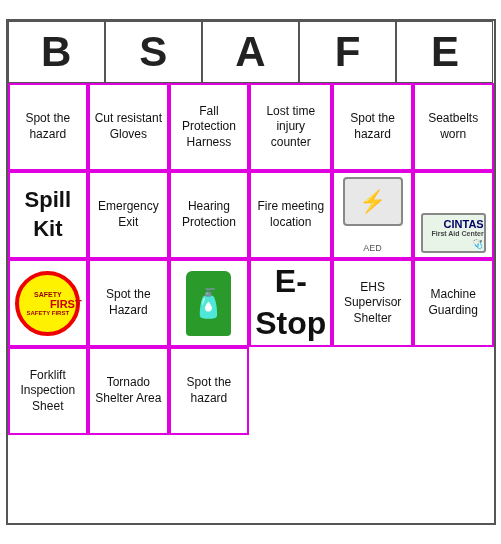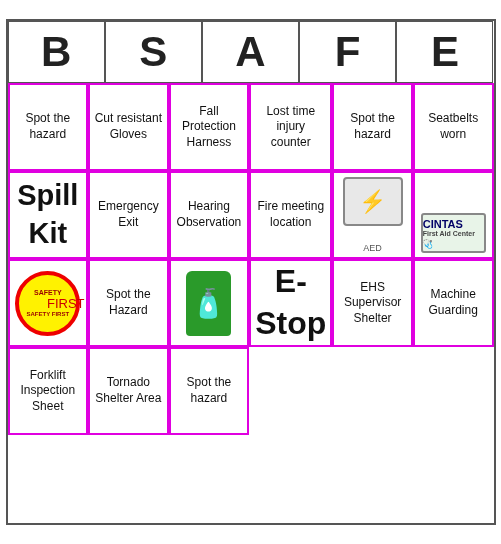--- a/index.html
+++ b/index.html
@@ -42,21 +42,21 @@
       justify-content: center;
       text-align: center;
       padding: 4px;
       font-size: 12px;
       color: #111;
       position: relative;
       background: #fff;
       min-height: 88px;
     }
     .bingo-cell.large-text {
-      font-size: 29px;
+      font-size: 22px;
       font-weight: bold;
       justify-content: flex-end;
     }
     .bingo-cell.xlarge-text {
       font-size: 32px;
       font-weight: bold;
     }
     .bingo-cell .cell-label {
       line-height: 1.3;
     }
@@ -85,21 +85,21 @@
     }
     
     .first-aid-box {
       width: 65px;
       height: 55px;
       background: #e8f4e8;
       border: 2px solid #888;
       border-radius: 3px;
       display: flex;
       flex-direction: column;
-      align-items: flex-start;
+      align-items: flex-end;
       justify-content: center;
       font-size: 8px;
       color: #333;
       font-weight: bold;
       margin-top: 36px;
     }
     .first-aid-logo {
       font-size: 11px;
       color: #006;
       font-weight: bold;
@@ -165,21 +165,21 @@
     <div class="bingo-cell">
       <span class="cell-label">Seatbelts worn</span>
     </div>
     <div class="bingo-cell large-text">
       <span class="cell-label">Spill Kit</span>
     </div>
     <div class="bingo-cell">
       <span class="cell-label">Emergency Exit</span>
     </div>
     <div class="bingo-cell">
-      <span class="cell-label">Hearing Observation</span>
+      <span class="cell-label">Hearing Protection</span>
     </div>
     <div class="bingo-cell">
       <span class="cell-label">Fire meeting location</span>
     </div>
 
     <div class="bingo-cell">
       <div class="cell-icon">
         <div class="aed-box">
           <span>⚡</span>
         </div>
@@ -192,21 +192,21 @@
           <div class="first-aid-logo">CINTAS</div>
           <div style="font-size:7px;color:#444;text-align:center;">First Aid Center</div>
           <div style="font-size:9px;margin-top:2px;">🩺</div>
         </div>
       </div>
     </div>
     <div class="bingo-cell">
       <div class="cell-icon">
         <div class="safety-first-badge">
           <div style="font-size:7px;color:#900;font-weight:bold;">SAFETY</div>
-          <div style="font-size:13px;color:#c00;font-weight:normal;padding-left:36px;">FIRST</div>
+          <div style="font-size:11px;color:#c00;font-weight:bold;padding-left:36px;">FIRST</div>
           <div style="font-size:6px;color:#900;">SAFETY FIRST</div>
         </div>
       </div>
     </div>
     <div class="bingo-cell">
       <span class="cell-label">Spot the Hazard</span>
     </div>
 
     <div class="bingo-cell">
       <div class="cell-icon">

